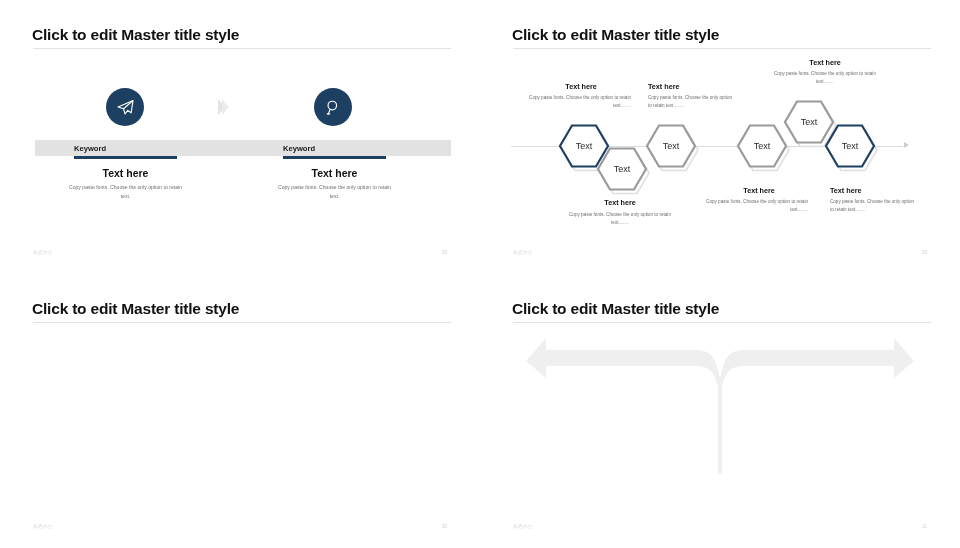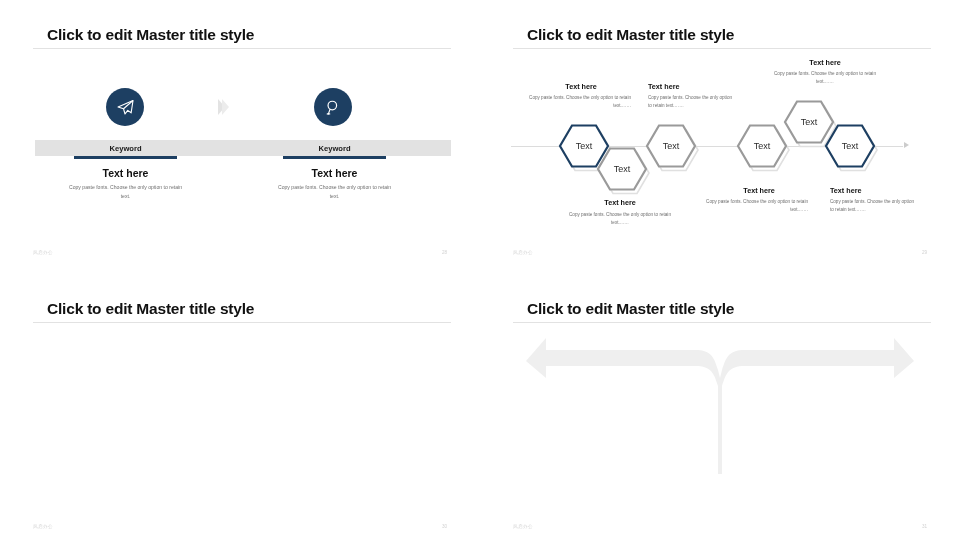--- a/index.html
+++ b/index.html
@@ -18,21 +18,21 @@
     overflow: hidden;
   }
   #slide-1 { left: 0;   top: 0; }
   #slide-2 { left: 480px; top: 0; }
   #slide-3 { left: 0;   top: 274px; }
   #slide-4 { left: 480px; top: 274px; }
 
   
   .slide-title {
     position: absolute;
-    left: 47px; top: 26px;
+    left: 32px; top: 26px;
     font-size: 15.5px;
     font-weight: bold;
     color: #111111;
     letter-spacing: -0.2px;
     white-space: nowrap;
   }
   .title-rule {
     position: absolute;
     left: 33px; top: 48px;
     width: 418px; height: 1px;
@@ -76,21 +76,21 @@
   .kw-bar {
     position: absolute;
     height: 16px;
     background: #e2e2e2;
   }
   .kw-label {
     position: absolute;
     font-size: 7.6px;
     font-weight: bold;
     color: #1a1a1a;
-    text-align: center;
+    text-align: left;
   }
   .kw-underline {
     position: absolute;
     height: 2.5px;
     background: #1d3f62;
   }
   .blk-head {
     position: absolute;
     font-size: 10.5px;
     font-weight: bold;

